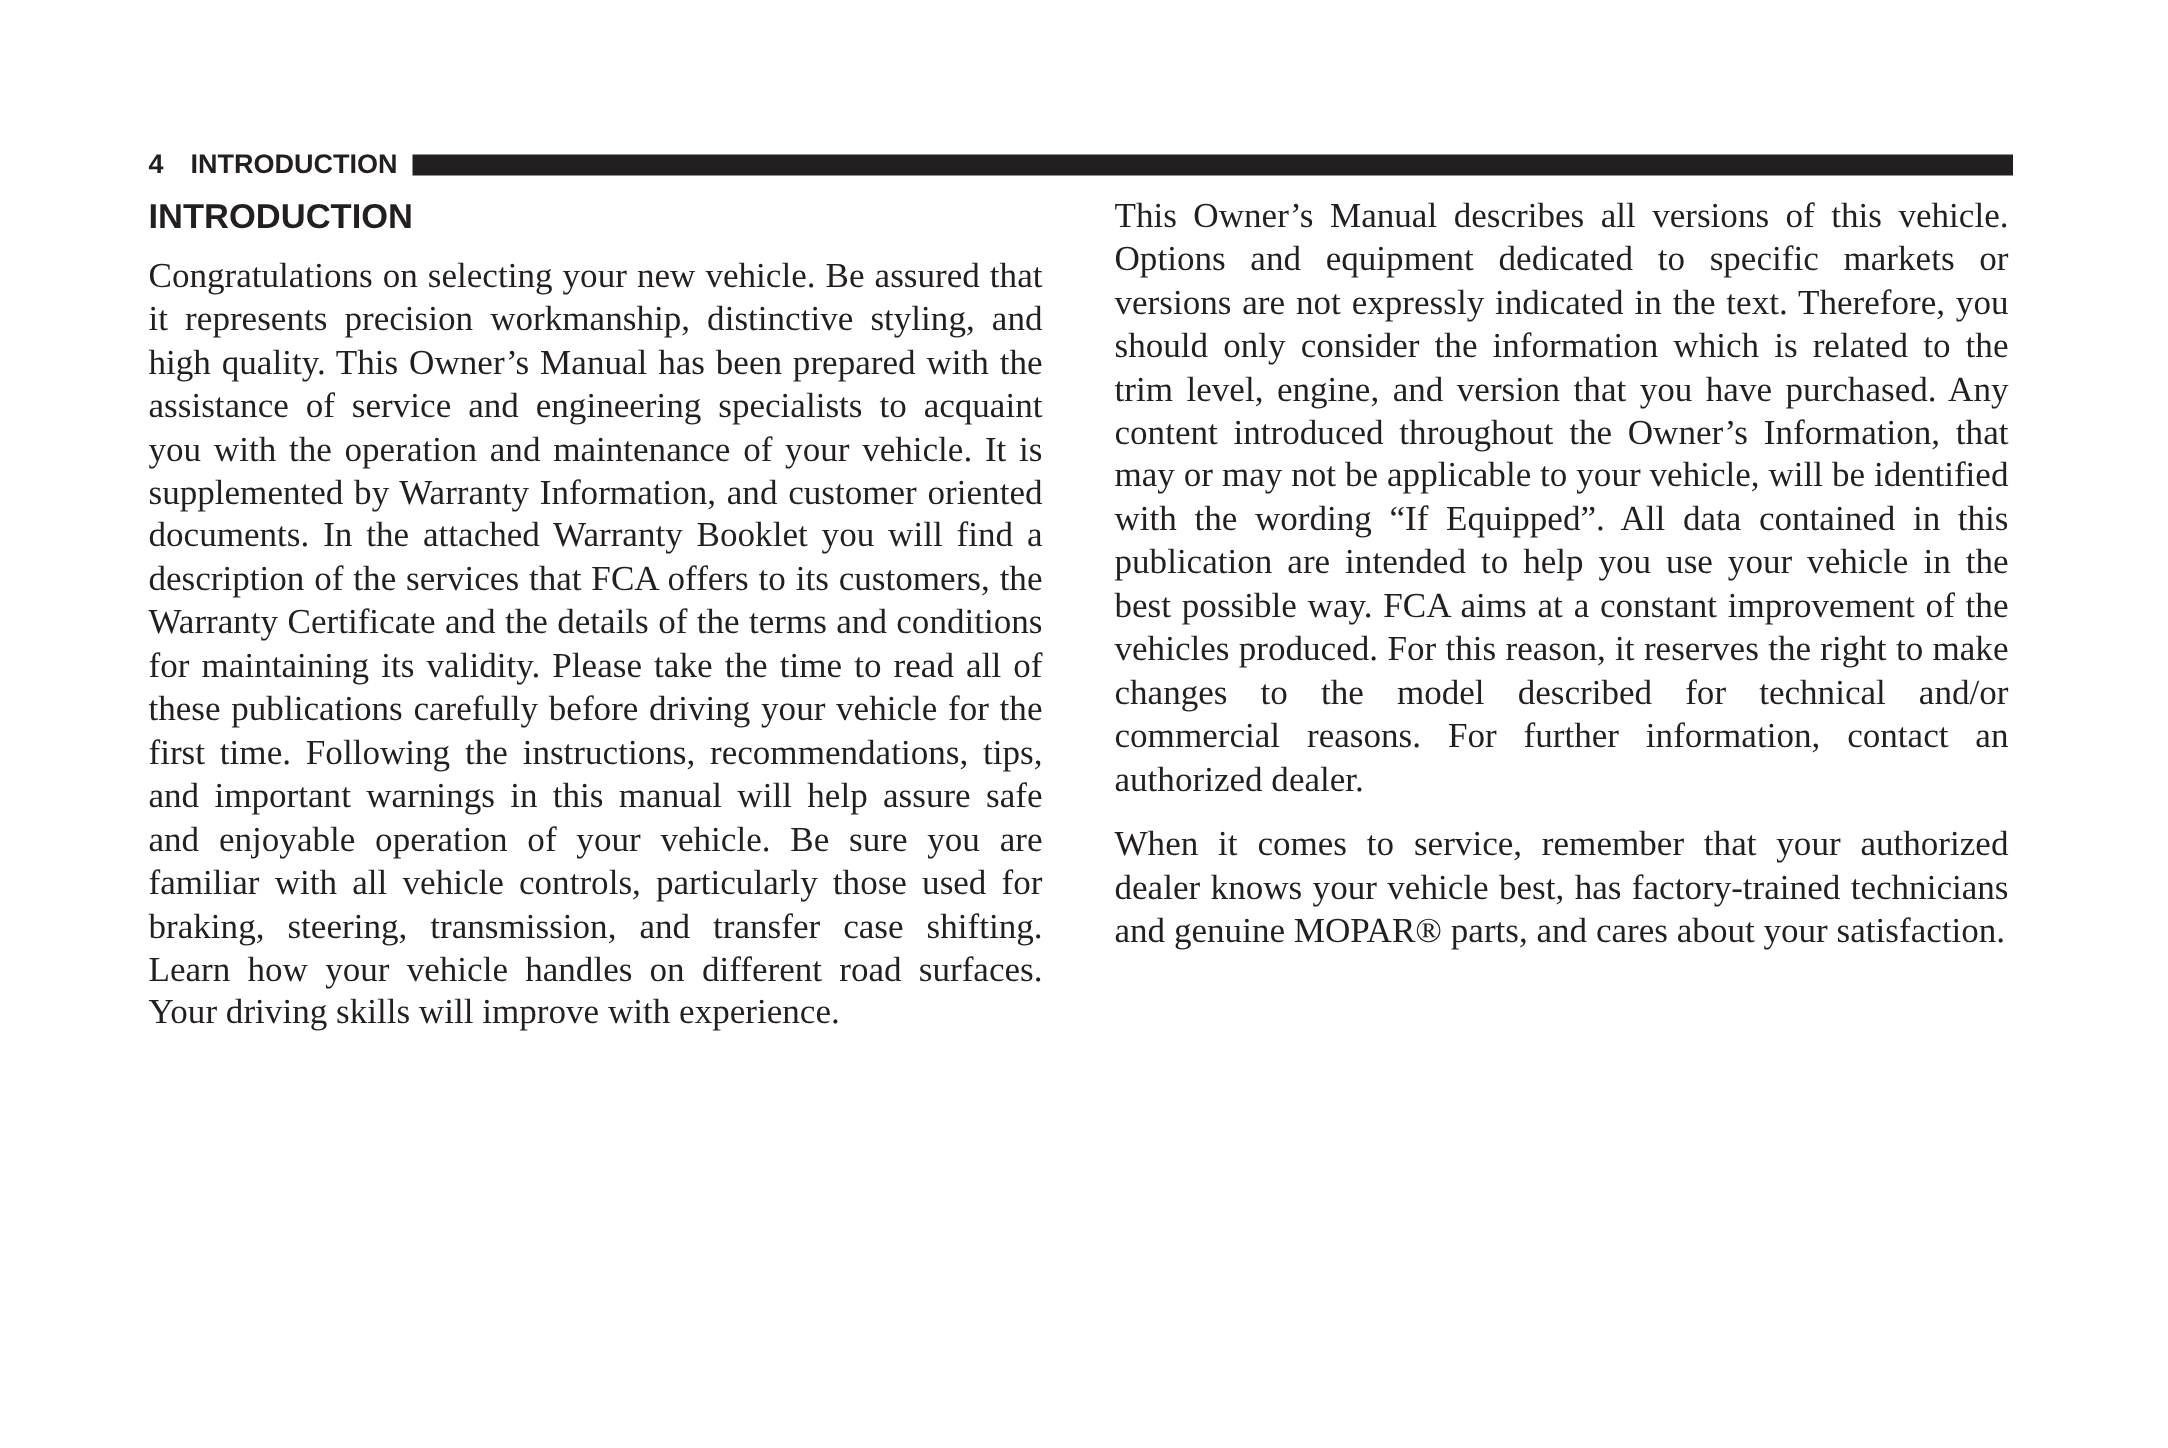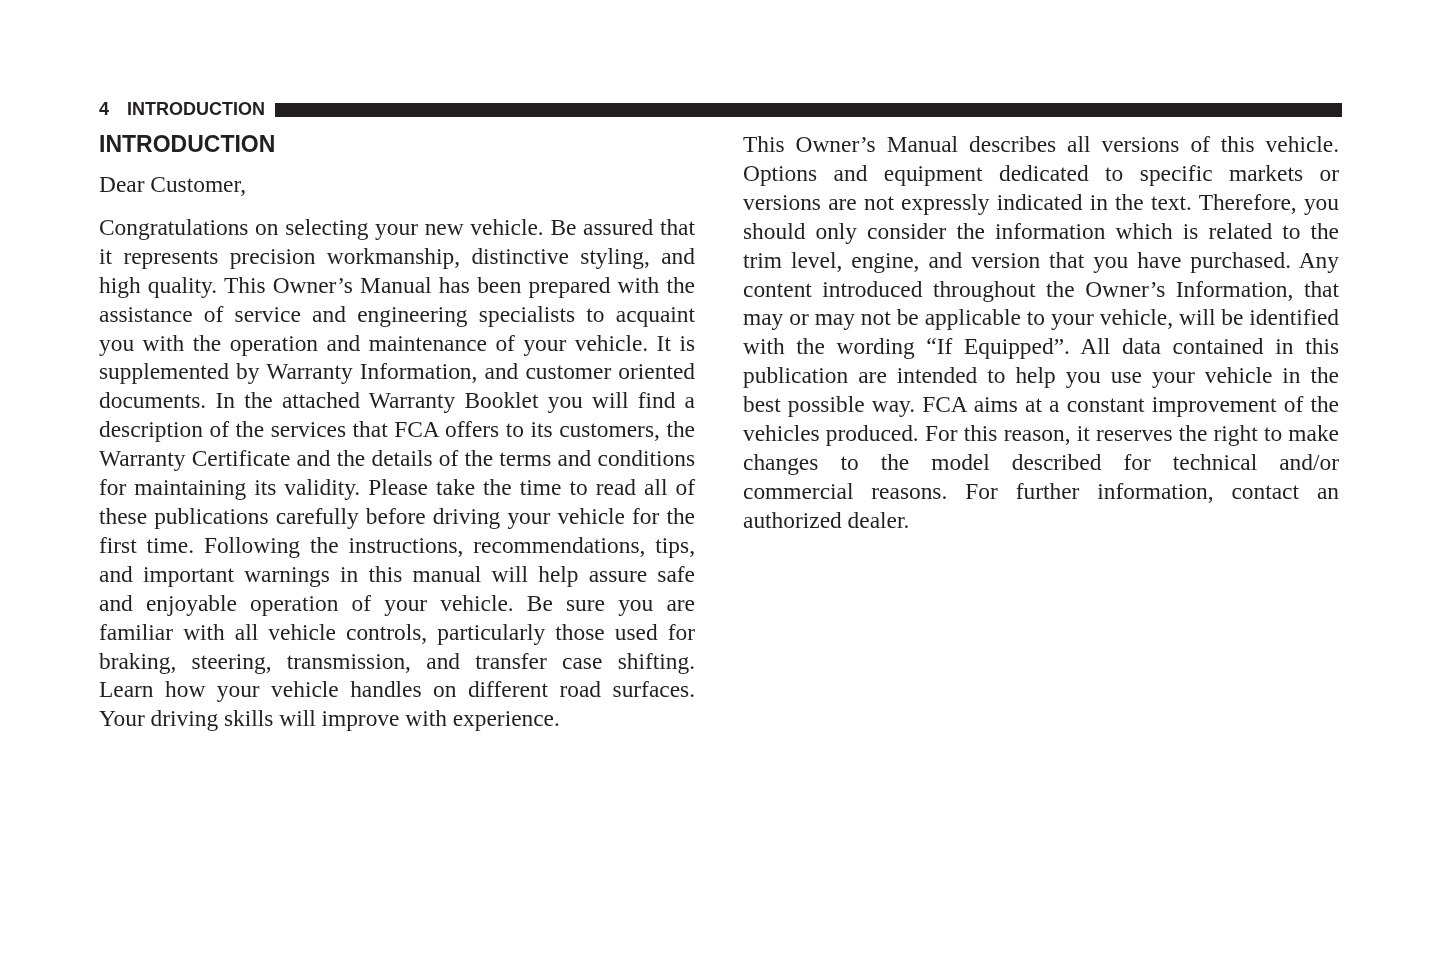--- a/index.html
+++ b/index.html
@@ -38,19 +38,19 @@
 <body>
 
 <div class="running-header">
   <span class="page-num">4</span>
   <span class="section-label">INTRODUCTION</span>
   <div class="header-rule"></div>
 </div>
 
 <div class="col col-left">
   <div class="section-title">INTRODUCTION</div>
-  <p class="para salutation">Dear Customer,</p>
   <p class="para">Congratulations on selecting your new vehicle. Be assured that it represents precision workmanship, distinctive styl­ing, and high quality. This Owner’s Manual has been prepared with the assistance of service and engineering specialists to acquaint you with the operation and mainte­nance of your vehicle. It is supplemented by Warranty Information, and customer oriented documents. In the attached Warranty Booklet you will find a description of the services that FCA offers to its customers, the Warranty Certificate and the details of the terms and conditions for maintaining its validity. Please take the time to read all of these publications carefully before driving your vehicle for the first time. Following the instructions, recommenda­tions, tips, and important warnings in this manual will help assure safe and enjoyable operation of your vehicle. Be sure you are familiar with all vehicle controls, particu­larly those used for braking, steering, transmission, and transfer case shifting. Learn how your vehicle handles on different road surfaces. Your driving skills will improve with experience.</p>
 </div>
 
 <div class="col col-right">
   <p class="para">This Owner’s Manual describes all versions of this vehicle. Options and equipment dedicated to specific markets or versions are not expressly indicated in the text. Therefore, you should only consider the information which is related to the trim level, engine, and version that you have purchased. Any content introduced throughout the Own­er’s Information, that may or may not be applicable to your vehicle, will be identified with the wording “If Equipped”. All data contained in this publication are intended to help you use your vehicle in the best possible way. FCA aims at a constant improvement of the vehicles produced. For this reason, it reserves the right to make changes to the model described for technical and/or commercial reasons. For further information, contact an authorized dealer.</p>
+  <p class="para">When it comes to service, remember that your authorized dealer knows your vehicle best, has factory-trained techni­cians and genuine MOPAR® parts, and cares about your satisfaction.</p>
 </div>
 
 </body></html>

